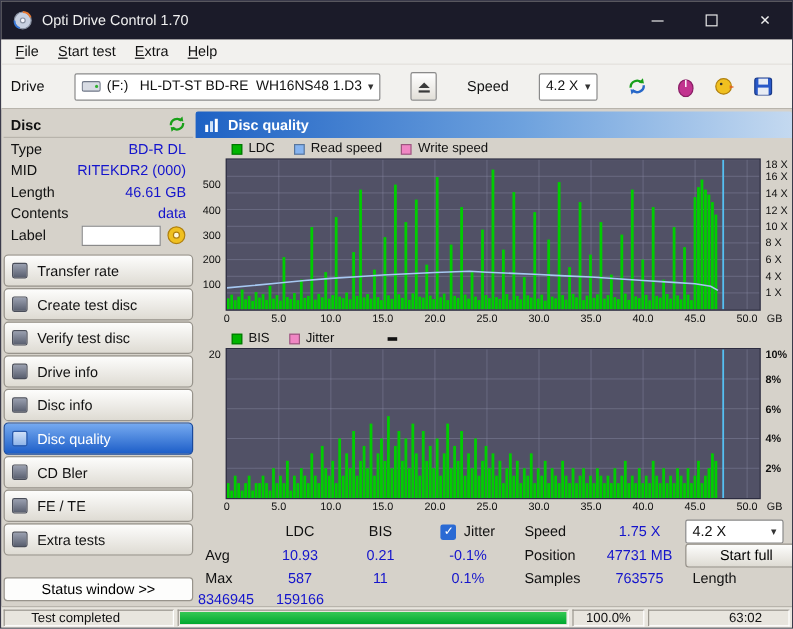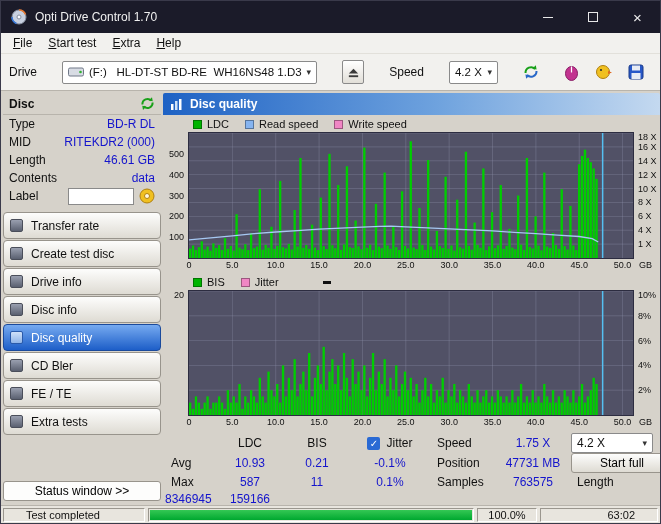--- a/index.html
+++ b/index.html
@@ -226,20 +226,24 @@
         </div>
       </div>
     <div class="side-btns" id="side-btns">
         <div class="side-btn">
           <span class="bicon"></span>
           <span>Transfer rate</span>
         </div>
         <div class="side-btn">
           <span class="bicon"></span>
           <span>Create test disc</span>
+        </div>
+        <div class="side-btn">
+          <span class="bicon"></span>
+          <span>Verify test disc</span>
         </div>
         <div class="side-btn">
           <span class="bicon"></span>
           <span>Drive info</span>
         </div>
         <div class="side-btn">
           <span class="bicon"></span>
           <span>Disc info</span>
         </div>
         <div class="side-btn active">
@@ -660,21 +664,21 @@
               <rect x="391.89" y="93.00" width="2.32" height="31.00" fill="#00ce00"></rect>
               <rect x="394.80" y="111.60" width="2.32" height="12.40" fill="#00ce00"></rect>
               <rect x="397.70" y="105.40" width="2.32" height="18.60" fill="#00ce00"></rect>
               <rect x="400.60" y="99.20" width="2.32" height="24.80" fill="#00ce00"></rect>
               <rect x="403.51" y="86.80" width="2.32" height="37.20" fill="#00ce00"></rect>
               <rect x="406.41" y="93.00" width="2.32" height="31.00" fill="#00ce00"></rect>
             </g>
             <line x1="413.6484375" y1="0" x2="413.6484375" y2="124" stroke="#55c0f2" stroke-width="1.5" opacity="1"></line>
           </svg>
         </div>
-        <div class="axis axis-right" style="height: 124px;">
+        <div class="axis axis-right" style="height: 124px; font-weight: bold;">
           <div class="tick" style="top: -1px;">10%</div>
           <div class="tick" style="top: 19.8px;">8%</div>
           <div class="tick" style="top: 44.6px;">6%</div>
           <div class="tick" style="top: 69.4px;">4%</div>
           <div class="tick" style="top: 94.2px;">2%</div>
         </div>
         <div class="xlabels" style="top: 124px;">
           <span style="left: 0px;">0</span>
           <span style="left: 43.3594px;">5.0</span>
           <span style="left: 86.7188px;">10.0</span>

